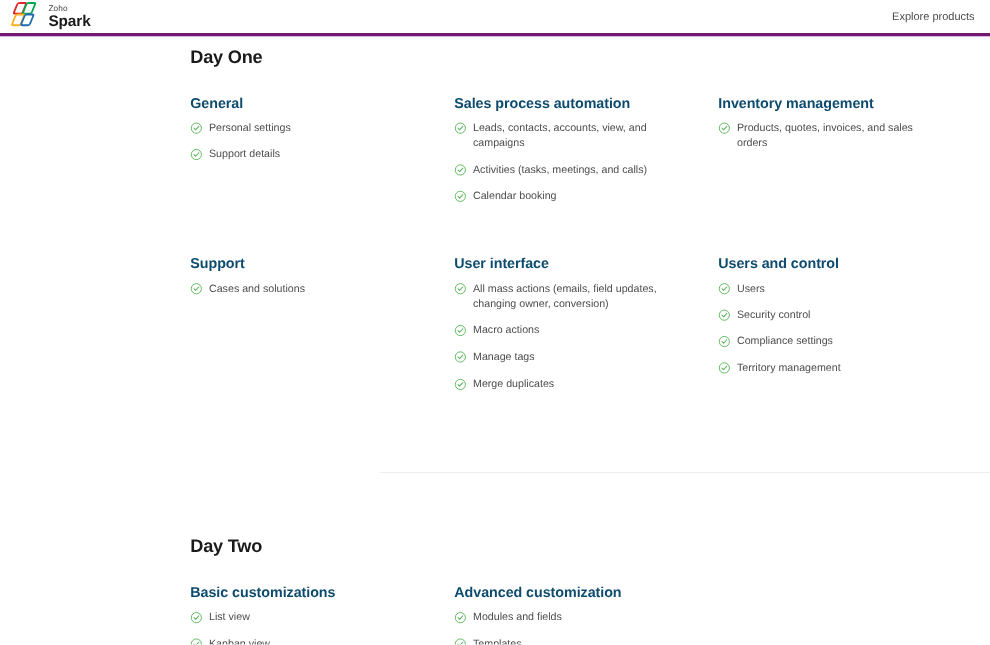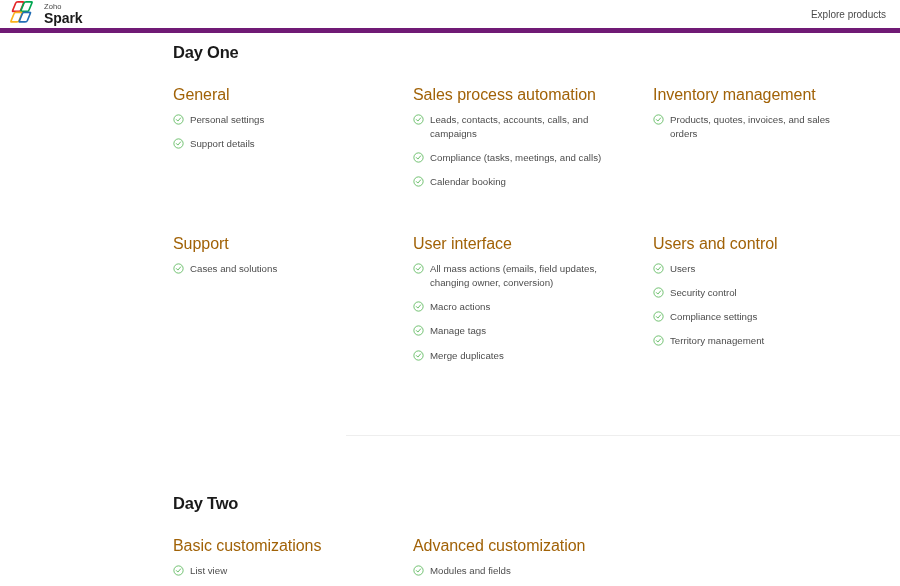--- a/index.html
+++ b/index.html
@@ -14,21 +14,21 @@
     height: 586px;
     overflow: hidden;
     font-family: "Liberation Sans", "DejaVu Sans", sans-serif;
     color: #333333;
     -webkit-font-smoothing: antialiased;
   }
 
   
   .site-header {
     height: 33px;
-    border-bottom: 5px solid #701a75;
+    border-bottom: 3px solid #701a75;
     display: flex;
     align-items: center;
     justify-content: space-between;
     padding: 0 14px 0 8px;
     background: #fff;
   }
   .brand {
     display: flex;
     align-items: center;
     gap: 6px;
@@ -79,23 +79,23 @@
 
   .cat-grid {
     display: grid;
     grid-template-columns: 240px 240px 247px;
     column-gap: 0;
   }
 
   .cat-block { padding-top: 0; }
 
   .cat-title {
-    font-size: 16px;
-    font-weight: 400;
-    color: #a16207;
+    font-size: 13px;
+    font-weight: 700;
+    color: #0c4a6e;
     margin: 0 0 9px 0;
     letter-spacing: -.05px;
   }
 
   .cat-list {
     list-style: none;
     margin: 0;
     padding: 0;
   }
   .cat-list li {
@@ -177,28 +177,28 @@
             </ul>
           </div>
           <div class="cat-block">
             <h3 class="cat-title">Sales process automation</h3>
             <ul class="cat-list">
               <li>
                 <span class="check-icon"><svg viewBox="0 0 14 14" width="11" height="11" aria-hidden="true">
                     <circle cx="7" cy="7" r="5.9" fill="none" stroke="#5cb85c" stroke-width="1.1"></circle>
                     <path d="M4.3 7.1 L6.2 9 L9.8 4.9" fill="none" stroke="#5cb85c" stroke-width="1.2" stroke-linecap="round" stroke-linejoin="round"></path>
                   </svg></span>
-                <span class="item-text">Leads, contacts, accounts, calls, and campaigns</span>
-              </li>
-              <li>
-                <span class="check-icon"><svg viewBox="0 0 14 14" width="11" height="11" aria-hidden="true">
-                    <circle cx="7" cy="7" r="5.9" fill="none" stroke="#5cb85c" stroke-width="1.1"></circle>
-                    <path d="M4.3 7.1 L6.2 9 L9.8 4.9" fill="none" stroke="#5cb85c" stroke-width="1.2" stroke-linecap="round" stroke-linejoin="round"></path>
-                  </svg></span>
-                <span class="item-text">Compliance (tasks, meetings, and calls)</span>
+                <span class="item-text">Leads, contacts, accounts, view, and campaigns</span>
+              </li>
+              <li>
+                <span class="check-icon"><svg viewBox="0 0 14 14" width="11" height="11" aria-hidden="true">
+                    <circle cx="7" cy="7" r="5.9" fill="none" stroke="#5cb85c" stroke-width="1.1"></circle>
+                    <path d="M4.3 7.1 L6.2 9 L9.8 4.9" fill="none" stroke="#5cb85c" stroke-width="1.2" stroke-linecap="round" stroke-linejoin="round"></path>
+                  </svg></span>
+                <span class="item-text">Activities (tasks, meetings, and calls)</span>
               </li>
               <li>
                 <span class="check-icon"><svg viewBox="0 0 14 14" width="11" height="11" aria-hidden="true">
                     <circle cx="7" cy="7" r="5.9" fill="none" stroke="#5cb85c" stroke-width="1.1"></circle>
                     <path d="M4.3 7.1 L6.2 9 L9.8 4.9" fill="none" stroke="#5cb85c" stroke-width="1.2" stroke-linecap="round" stroke-linejoin="round"></path>
                   </svg></span>
                 <span class="item-text">Calendar booking</span>
               </li>
             </ul>
           </div>

